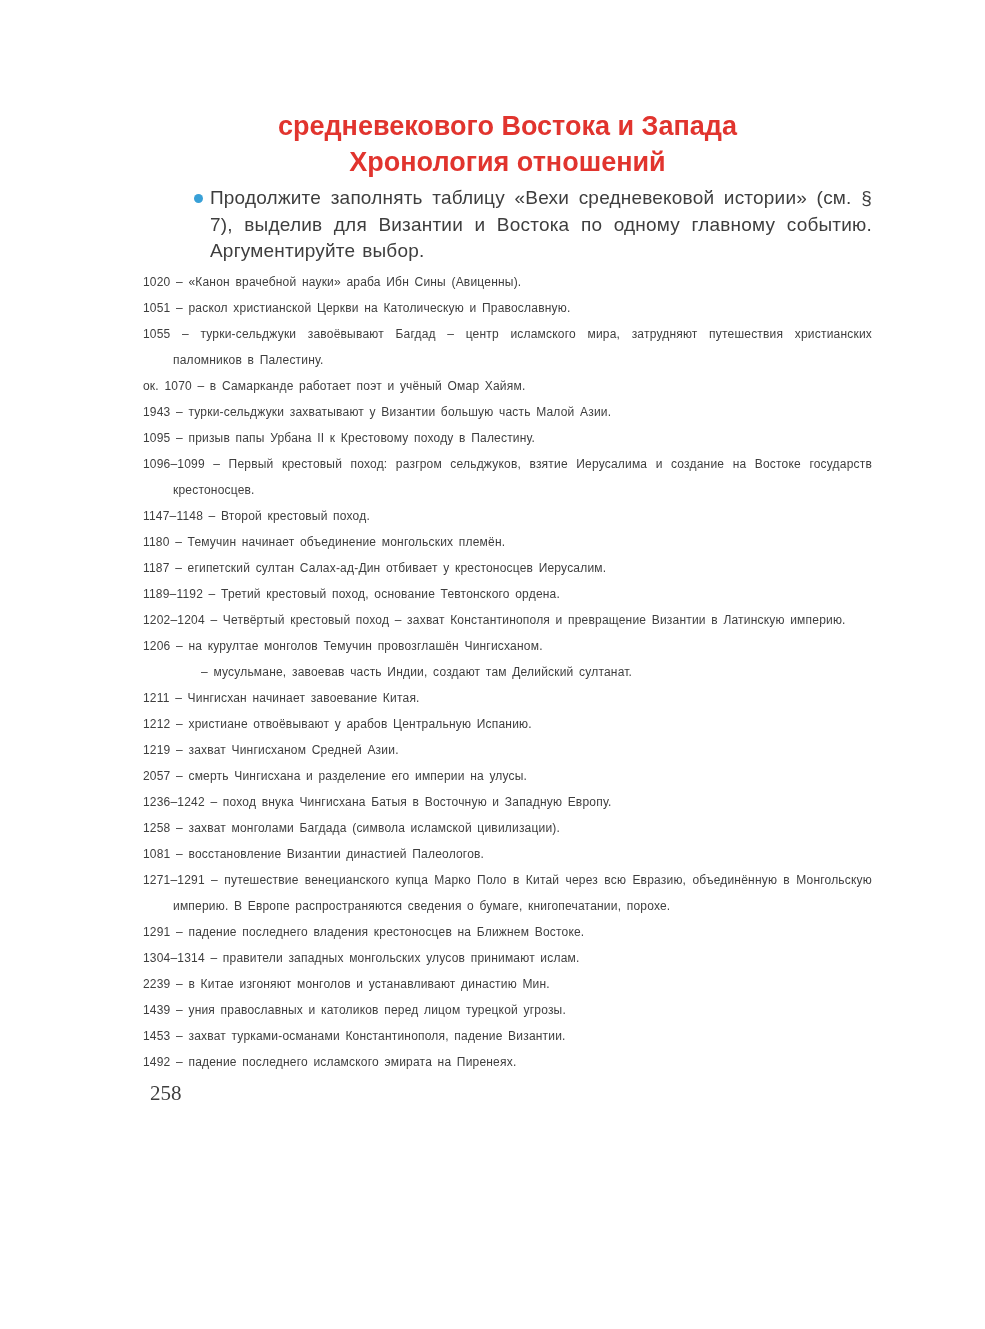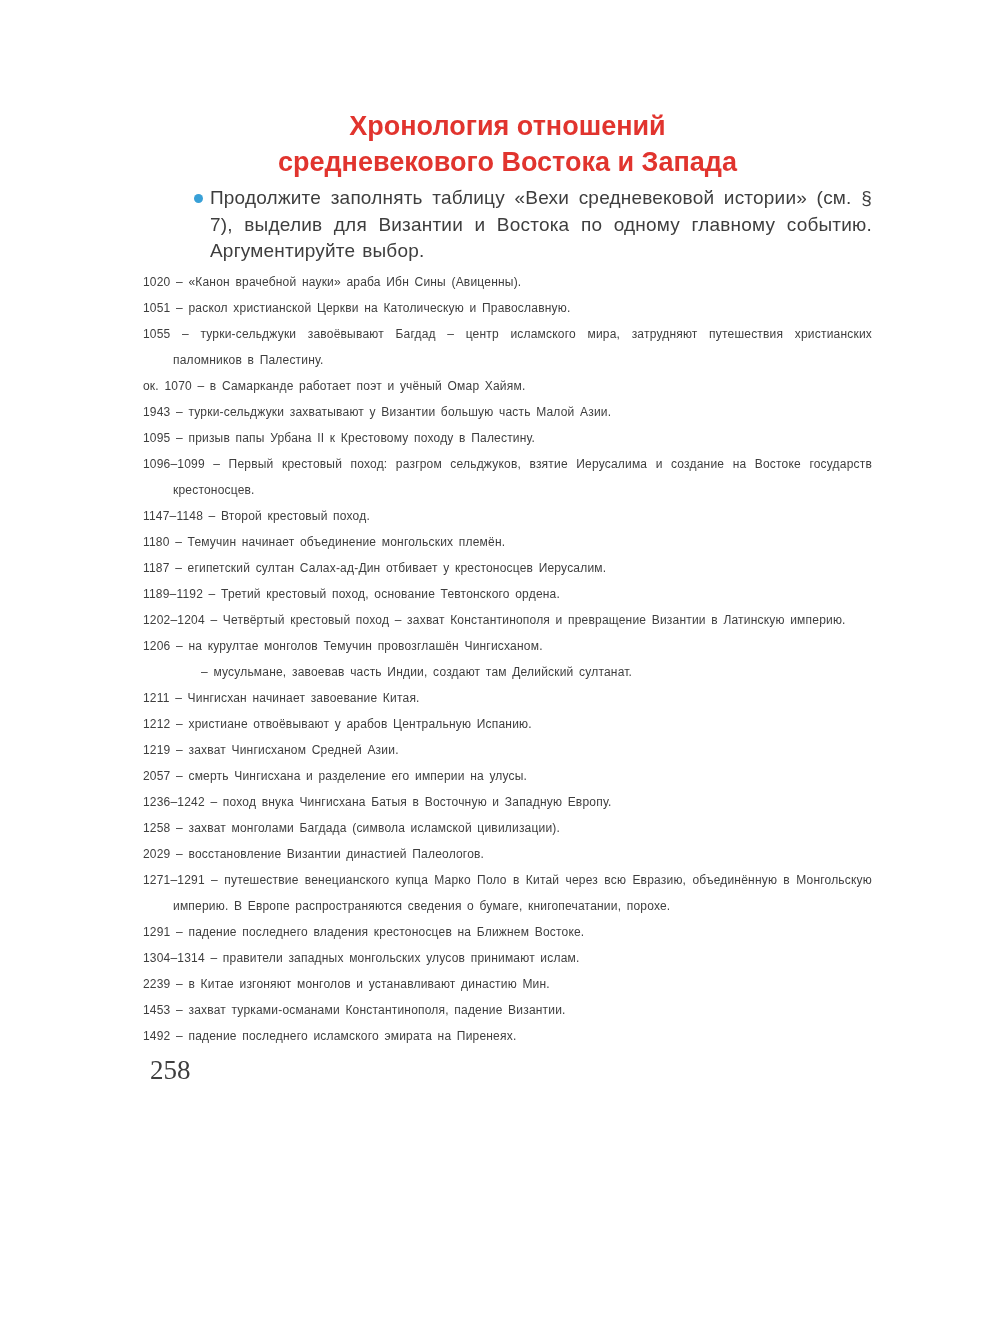--- a/index.html
+++ b/index.html
@@ -59,32 +59,32 @@
     padding-left: 30px;
     text-indent: -30px;
   }
   .entry.sub {
     padding-left: 36px;
     text-indent: 22px;
   }
   .page-number {
     margin: 6px 0 0 150px;
     font-family: "Liberation Serif", "DejaVu Serif", serif;
-    font-size: 27px;
+    font-size: 21px;
     color: #3e3e3e;
   }
 </style>
 </head>
 <body>
 
 <div class="page">
 
   <h1 class="title">
+    <span class="title-line">средневекового Востока и Запада</span>
     <span class="title-line">Хронология отношений</span>
-    <span class="title-line">средневекового Востока и Запада</span>
   </h1>
 
   <div class="task">
     <span class="bullet"></span>
     <p class="task-text">Продолжите заполнять таблицу «Вехи средневековой истории» (см. § 7), выделив для Византии и Востока по одному главному событию. Аргументируйте выбор.</p>
   </div>
 
   <div class="chronology" id="chronology">
       <p class="entry">1020 – «Канон врачебной науки» араба Ибн Сины (Авиценны).</p>
       <p class="entry">1051 – раскол христианской Церкви на Католическую и Православную.</p>
@@ -99,24 +99,25 @@
       <p class="entry">1189–1192 – Третий крестовый поход, основание Тевтонского ордена.</p>
       <p class="entry">1202–1204 – Четвёртый крестовый поход – захват Константинополя и превращение Византии в Латинскую империю.</p>
       <p class="entry">1206 – на курултае монголов Темучин провозглашён Чингисханом.</p>
       <p class="entry sub">– мусульмане, завоевав часть Индии, создают там Делийский султа­нат.</p>
       <p class="entry">1211 – Чингисхан начинает завоевание Китая.</p>
       <p class="entry">1212 – христиане отвоёвывают у арабов Центральную Испанию.</p>
       <p class="entry">1219 – захват Чингисханом Средней Азии.</p>
       <p class="entry">2057 – смерть Чингисхана и разделение его империи на улусы.</p>
       <p class="entry">1236–1242 – поход внука Чингисхана Батыя в Восточную и Западную Европу.</p>
       <p class="entry">1258 – захват монголами Багдада (символа исламской цивилизации).</p>
-      <p class="entry">2029 – восстановление Византии династией Палеологов.</p>
+      <p class="entry">1081 – восстановление Византии династией Палеологов.</p>
       <p class="entry">1271–1291 – путешествие венецианского купца Марко Поло в Китай через всю Евразию, объединённую в Монгольскую империю. В Европе распространяются сведения о бумаге, книгопечатании, порохе.</p>
       <p class="entry">1291 – падение последнего владения крестоносцев на Ближнем Востоке.</p>
       <p class="entry">1304–1314 – правители западных монгольских улусов принимают ислам.</p>
       <p class="entry">2239 – в Китае изгоняют монголов и устанавливают династию Мин.</p>
+      <p class="entry">1439 – уния православных и католиков перед лицом турецкой угрозы.</p>
       <p class="entry">1453 – захват турками-османами Константинополя, падение Византии.</p>
       <p class="entry">1492 – падение последнего исламского эмирата на Пиренеях.</p>
     </div>
 
   <div class="page-number">258</div>
 
 </div>
 
 </body></html>

